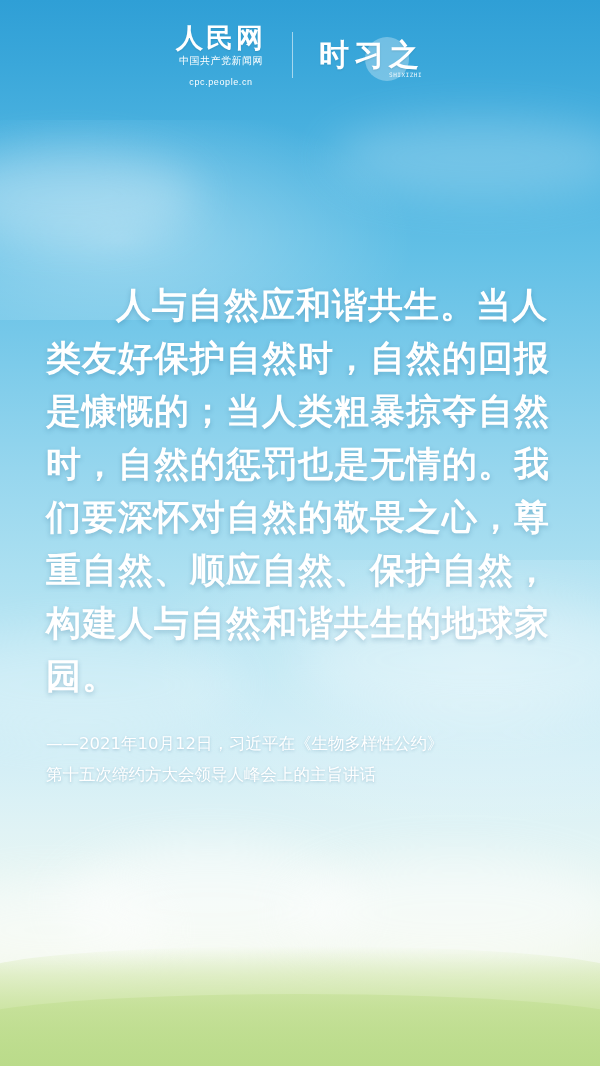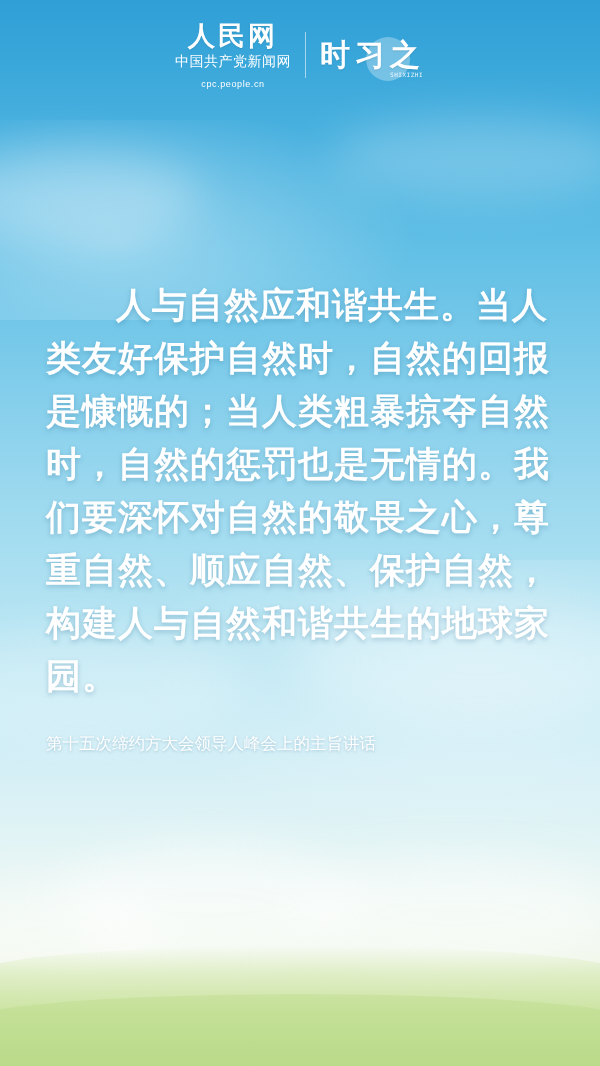--- a/index.html
+++ b/index.html
@@ -90,38 +90,38 @@
   }
 
   
   .header {
     position: absolute;
     top: 0; left: 0; right: 0;
     height: 110px;
     display: flex;
     align-items: center;
     justify-content: center;
-    gap: 12px;
+    gap: 24px;
   }
   .logo-people {
     display: flex;
     flex-direction: column;
     align-items: center;
     line-height: 1;
     color: #ffffff;
   }
   .logo-people .cn {
     font-family: "DejaVu Sans", sans-serif;
     font-size: 27px;
     font-weight: bold;
     letter-spacing: 3px;
     text-shadow: 0 1px 2px rgba(0,0,0,0.10);
   }
   .logo-people .sub1 {
-    font-size: 14px;
+    font-size: 10px;
     letter-spacing: 0.5px;
     margin-top: 5px;
     font-family: "DejaVu Sans", sans-serif;
   }
   .logo-people .sub2 {
     font-family: Liberation Sans, sans-serif;
     font-size: 9px;
     letter-spacing: 0.6px;
     margin-top: 12px;
   }
@@ -226,20 +226,21 @@
       <div class="txt">时习之</div>
       <div class="tiny">SHIXIZHI</div>
     </div>
   </div>
 
   <div class="quote-wrap">
     <p class="quote">人与自然应和谐共生。当人类友好保护自然时，自然的回报是慷慨的；当人类粗暴掠夺自然时，自然的惩罚也是无情的。我们要深怀对自然的敬畏之心，尊重自然、顺应自然、保护自然，构建人与自然和谐共生的地球家园。</p>
   </div>
 
   <div class="attrib">
+    <span class="l1">——2021年10月12日，习近平在《生物多样性公约》</span>
     <span class="l2">第十五次缔约方大会领导人峰会上的主旨讲话</span>
   </div>
 
   <div class="bottom-scene">
     <div class="grass"></div>
     <div class="grass2"></div>
   </div>
 
 </div>
 

